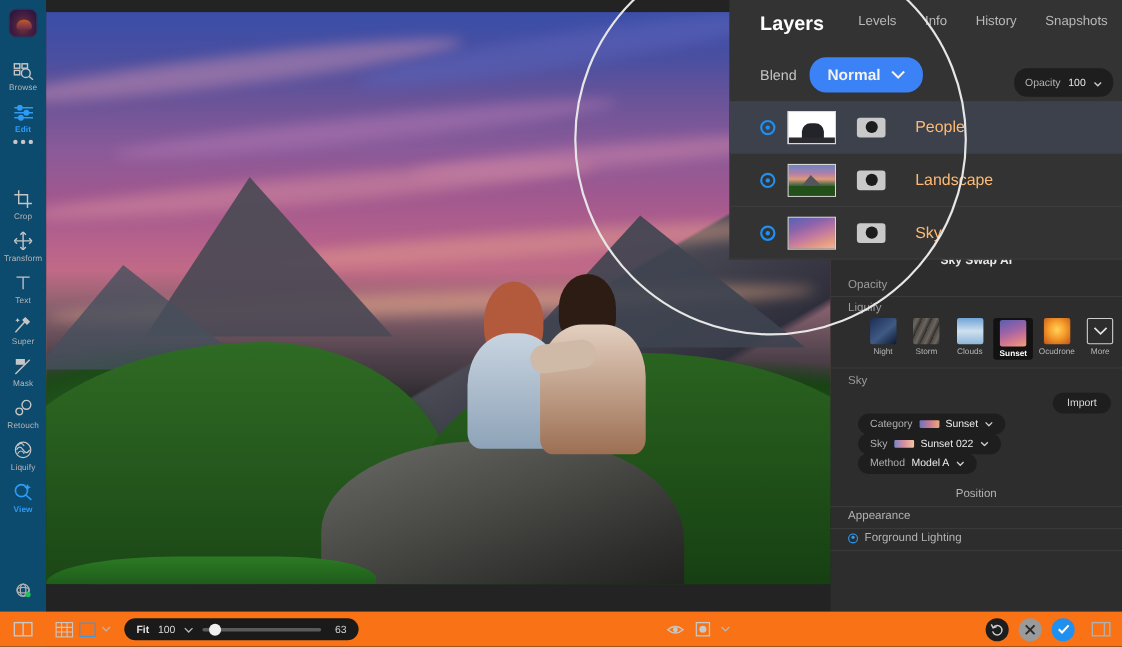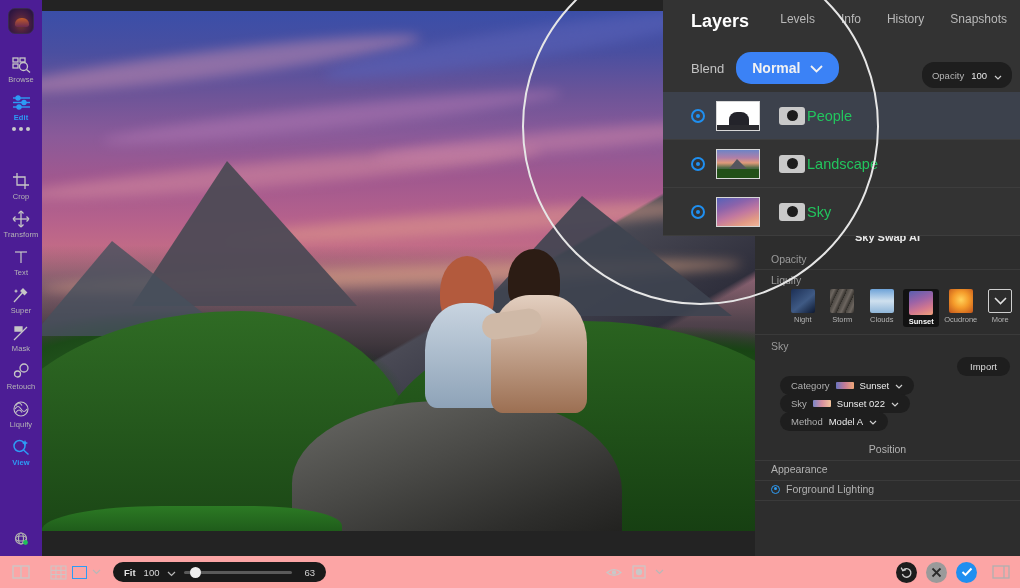--- a/index.html
+++ b/index.html
@@ -9,21 +9,21 @@
     background: #232323;
     font-family: "Liberation Sans", sans-serif;
     overflow: hidden;
     color: #d8d8d8;
   }
   #app { position: relative; width: 1020px; height: 588px; }
 
   
   #left-rail {
     position: absolute; left: 0; top: 0; width: 42px; height: 588px;
-    background: #4c1d95;
+    background: #0c4a6e;
     display: flex; flex-direction: column; align-items: center;
   }
   .app-logo {
     width: 26px; height: 26px; margin-top: 8px; border-radius: 7px;
     background: radial-gradient(ellipse at 50% 60%, #7a3a2a 0%, #4a2040 45%, #1e1040 100%);
     border: 1px solid #3a2a50; position: relative; overflow: hidden;
   }
   .app-logo::after {
     content: ""; position: absolute; left: 6px; top: 9px; width: 14px; height: 9px;
     border-radius: 7px 7px 3px 3px; background: linear-gradient(#c05a2a, #6a2a50);
@@ -120,21 +120,21 @@
   }
   .layer-thumb {
     width: 44px; height: 30px; margin-left: 11px; flex: 0 0 auto;
     border: 1px solid #d8d8d8; background: #fff; overflow: hidden; position: relative;
   }
   .layer-mask {
     width: 26px; height: 18px; margin-left: 19px; flex: 0 0 auto; border-radius: 3px;
     background: #c9c9c9; display: flex; align-items: center; justify-content: center;
   }
   .layer-mask i { width: 11px; height: 11px; border-radius: 50%; background: #1c1c1c; display: block; }
-  .layer-name { margin-left: 2px; font-size: 14.5px; color: #22c55e; }
+  .layer-name { margin-left: 27px; font-size: 14.5px; color: #fdba74; }
 
   
   #magnifier {
     position: absolute; left: 522px; top: -52px; width: 357px; height: 357px;
     border-radius: 50%; border: 2px solid #e6e6e6; z-index: 6; pointer-events: none;
   }
 
   
   #right-panel {
     position: absolute; left: 755px; top: 0; width: 265px; height: 556px;
@@ -202,21 +202,21 @@
     position: relative; flex: 0 0 auto;
   }
   .radio-on::after {
     content: ""; position: absolute; left: 1.5px; top: 1.5px; width: 3px; height: 3px;
     border-radius: 50%; background: #2d9cf5;
   }
 
   
   #bottom-bar {
     position: absolute; left: 0; bottom: 0; width: 1020px; height: 32px;
-    background: #fca5a5; display: flex; align-items: center; z-index: 5;
+    background: #f97316; display: flex; align-items: center; z-index: 5;
   }
   #bottom-bar .bb-icon { cursor: pointer; color: #c8c8c8; display: flex; align-items: center; }
   #zoom-pill {
     background: #1a1a1a; border-radius: 12px; height: 20px;
     display: flex; align-items: center; gap: 8px; padding: 0 11px; margin-left: 12px;
   }
   #zoom-pill .fitlbl { font-size: 9.5px; font-weight: bold; color: #e4e4e4; }
   #zoom-pill .zval { font-size: 9.5px; color: #dadada; }
   #slider { width: 108px; height: 3px; background: #5a5a5a; border-radius: 2px; position: relative; }
   #slider .knob {

